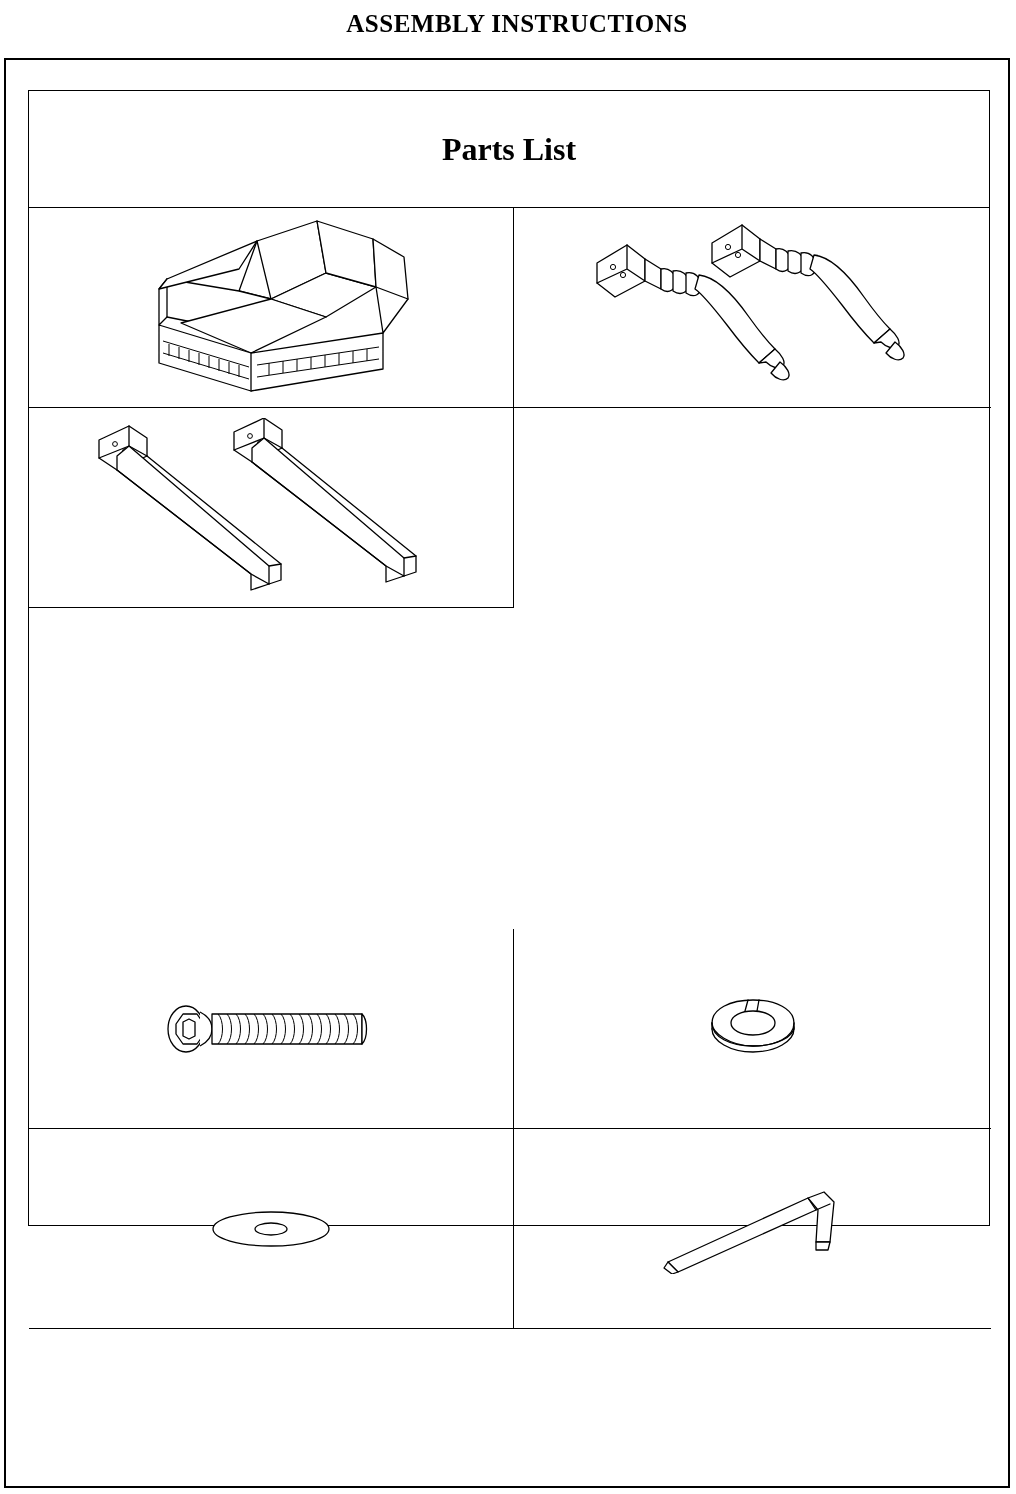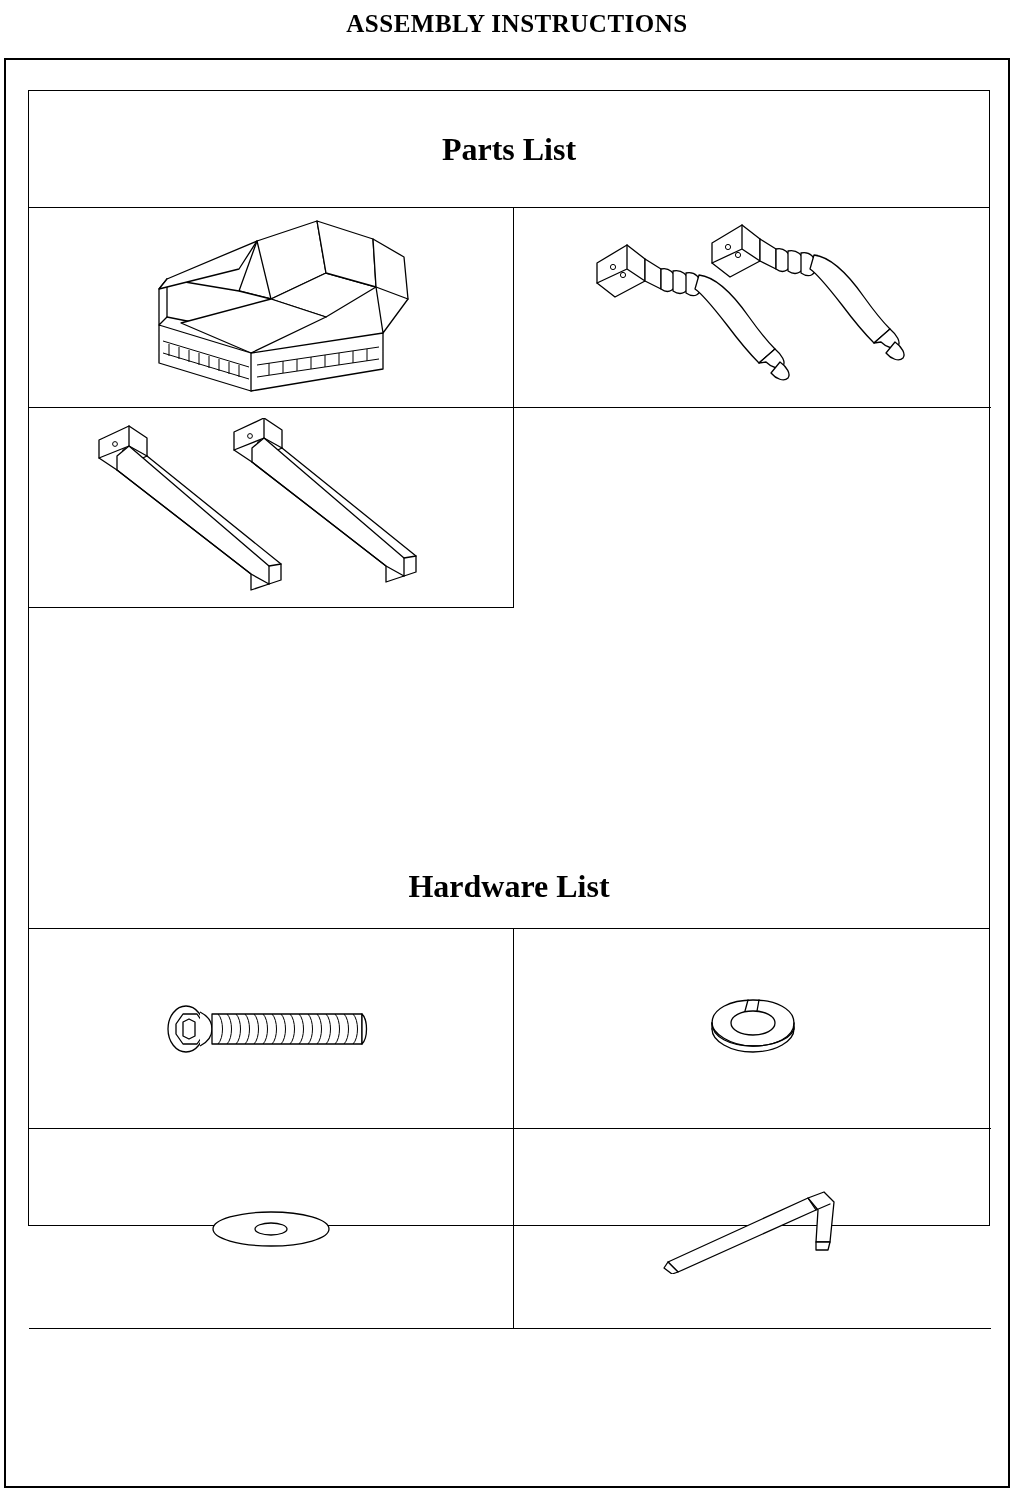--- a/index.html
+++ b/index.html
@@ -227,21 +227,20 @@
             <path class="ln" d="M26 52 L160 156 L160 172 L178 166"></path>
             <path class="ln" d="M56 38 L190 146 L190 162 L178 166"></path>
             <path class="ln" d="M178 148 L190 146"></path>
           </g>
         </svg>
       </span>
     </div>
 
     <div class="cell" id="cell-empty"></div>
 
-    <div class="section-head" id="hardware-head">Hardware List</div>
 
     <div class="cell" id="cell-bolt">
       <span>
         <svg width="230" height="70" viewBox="0 0 230 70">
 
           <ellipse class="fillw" cx="30" cy="35" rx="18" ry="23"></ellipse>
           <path class="fillw" d="M23 20 L37 20 L44 30 L44 40 L37 50 L23 50 L16 40 L16 30 Z" transform="translate(4,0)"></path>
           <path class="fillw" d="M27 28 L33 25 L39 28 L39 42 L33 45 L27 42 Z"></path>
 
           <path class="fillw" d="M44 18 C52 22 56 28 56 35 C56 42 52 48 44 52"></path>

